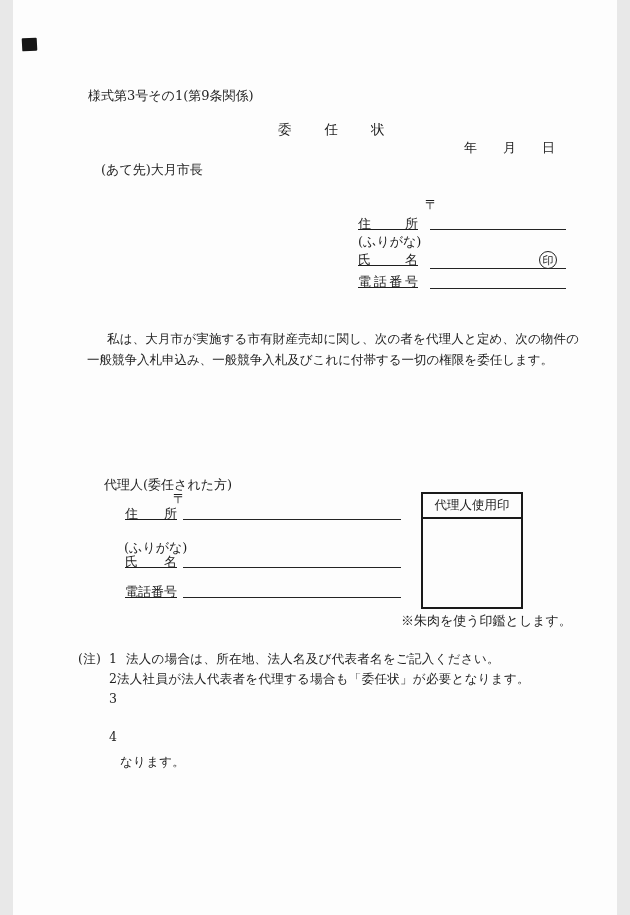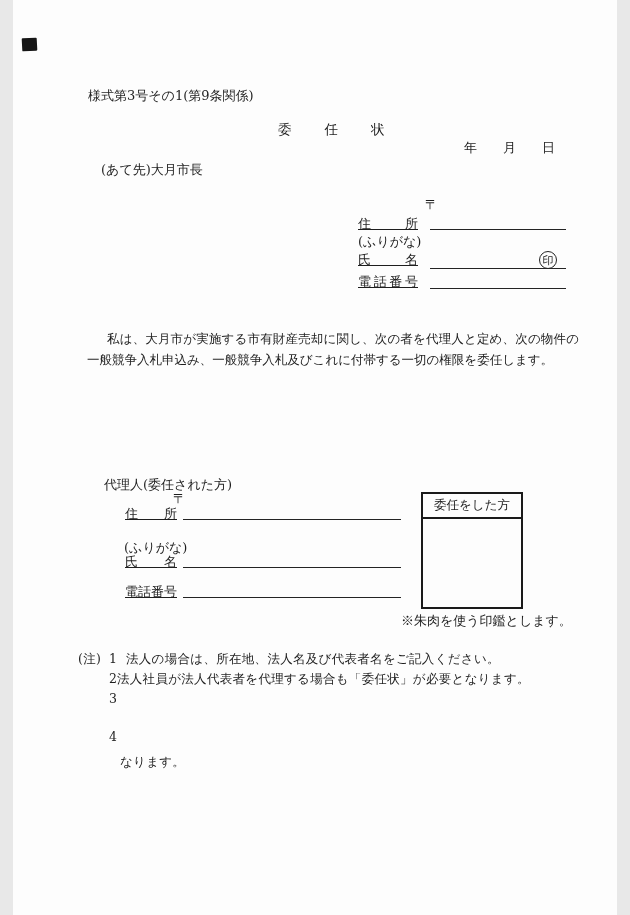--- a/index.html
+++ b/index.html
@@ -114,21 +114,21 @@
     <span class="field-label w52">氏名</span>
   </div>
   <div class="uline" style="left:170px;top:566px;width:218px;"></div>
 
   <div class="abs" style="left:112px;top:583px;">
     <span class="field-label w52">電話番号</span>
   </div>
   <div class="uline" style="left:170px;top:596px;width:218px;"></div>
 
   <div class="seal-box">
-    <div class="seal-box-header">委任をした方</div>
+    <div class="seal-box-header">代理人使用印</div>
     <div class="seal-box-body"></div>
   </div>
   <div class="abs small-note" style="left:388px;top:612px;">※朱肉を使う印鑑とします。</div>
 
   <div class="abs note" style="left:65px;top:651px;">(注)</div>
   <div class="abs note" style="left:96px;top:651px;">1</div>
   <div class="abs note" style="left:113px;top:651px;">法人の場合は、所在地、法人名及び代表者名をご記入ください。</div>
 
   <div class="abs note" style="left:96px;top:671px;">2</div>
   <div class="abs note" style="left:104px;top:671px;">法人社員が法人代表者を代理する場合も「委任状」が必要となります。</div>

